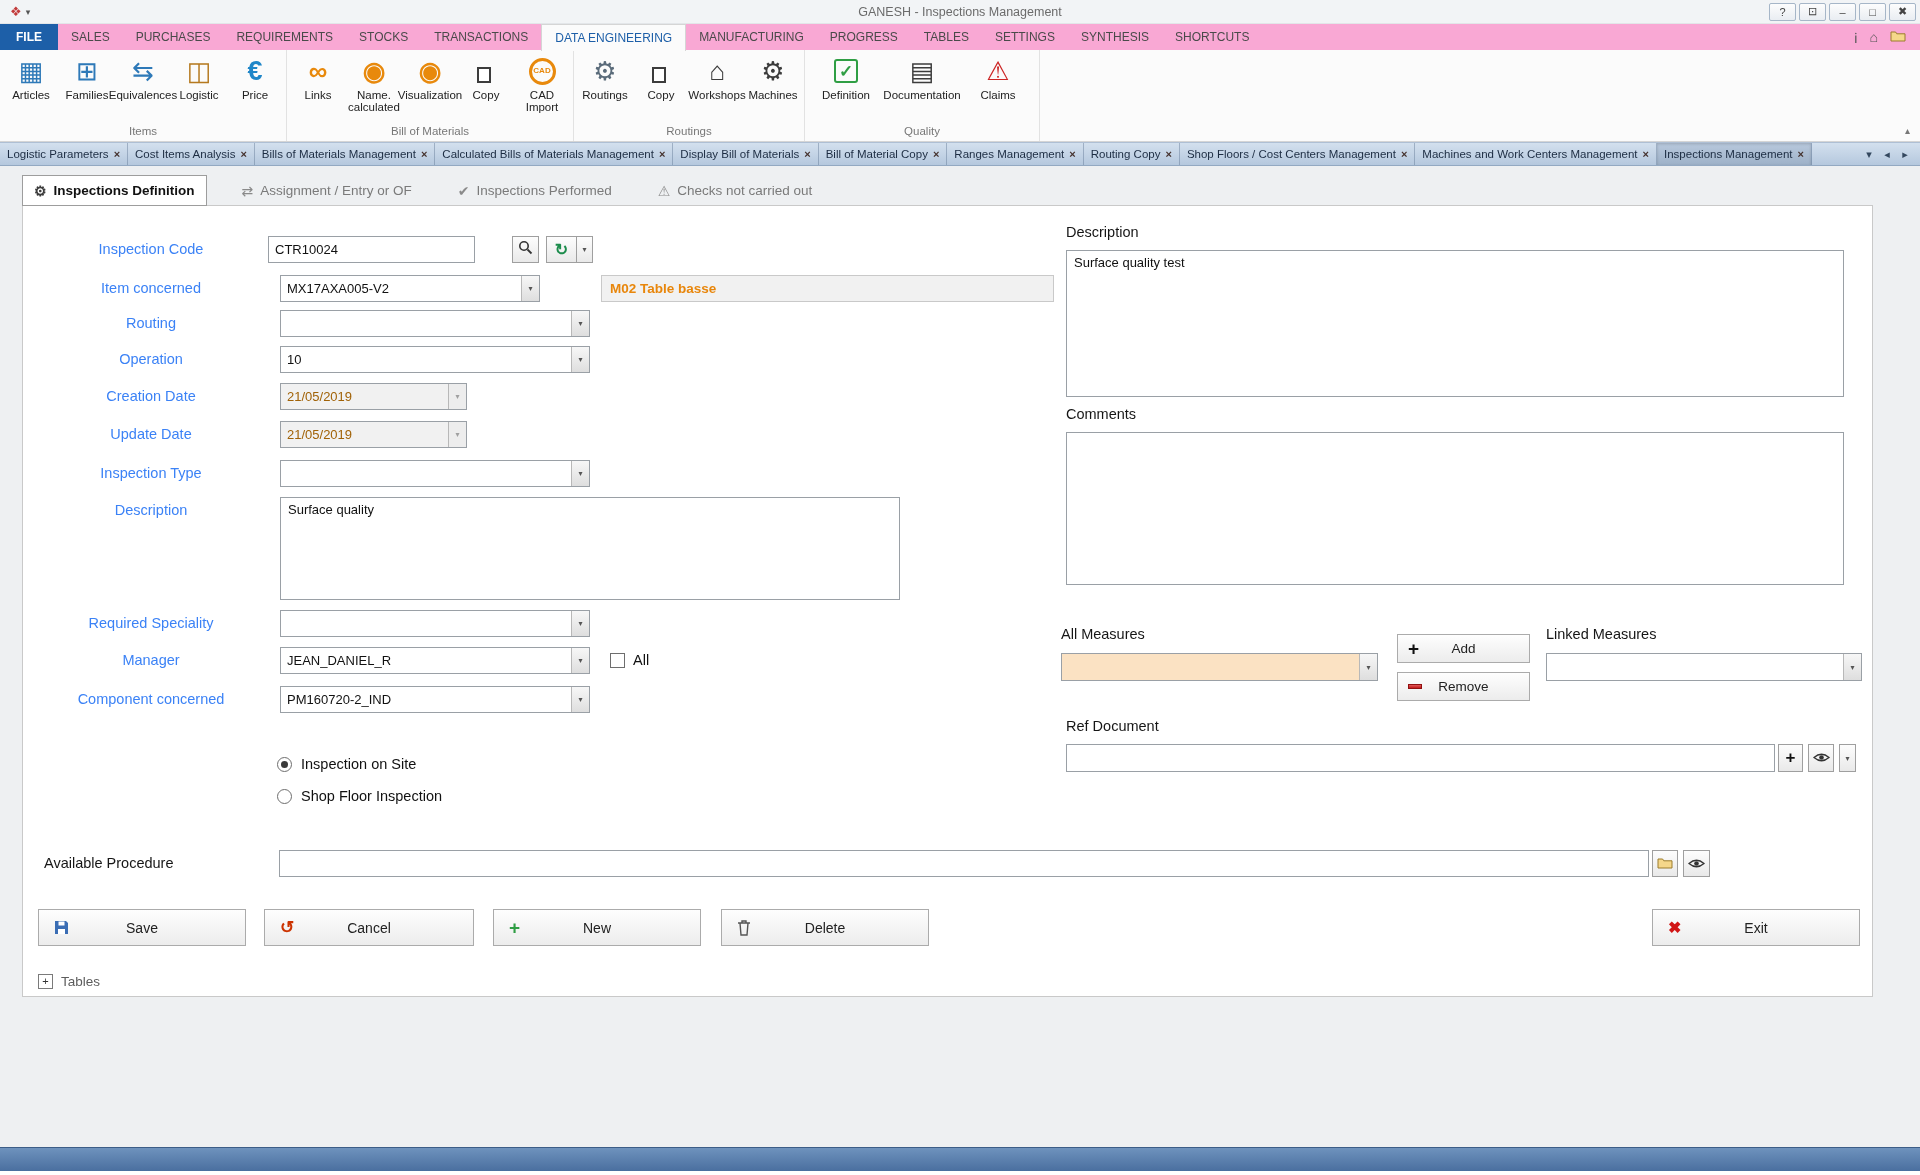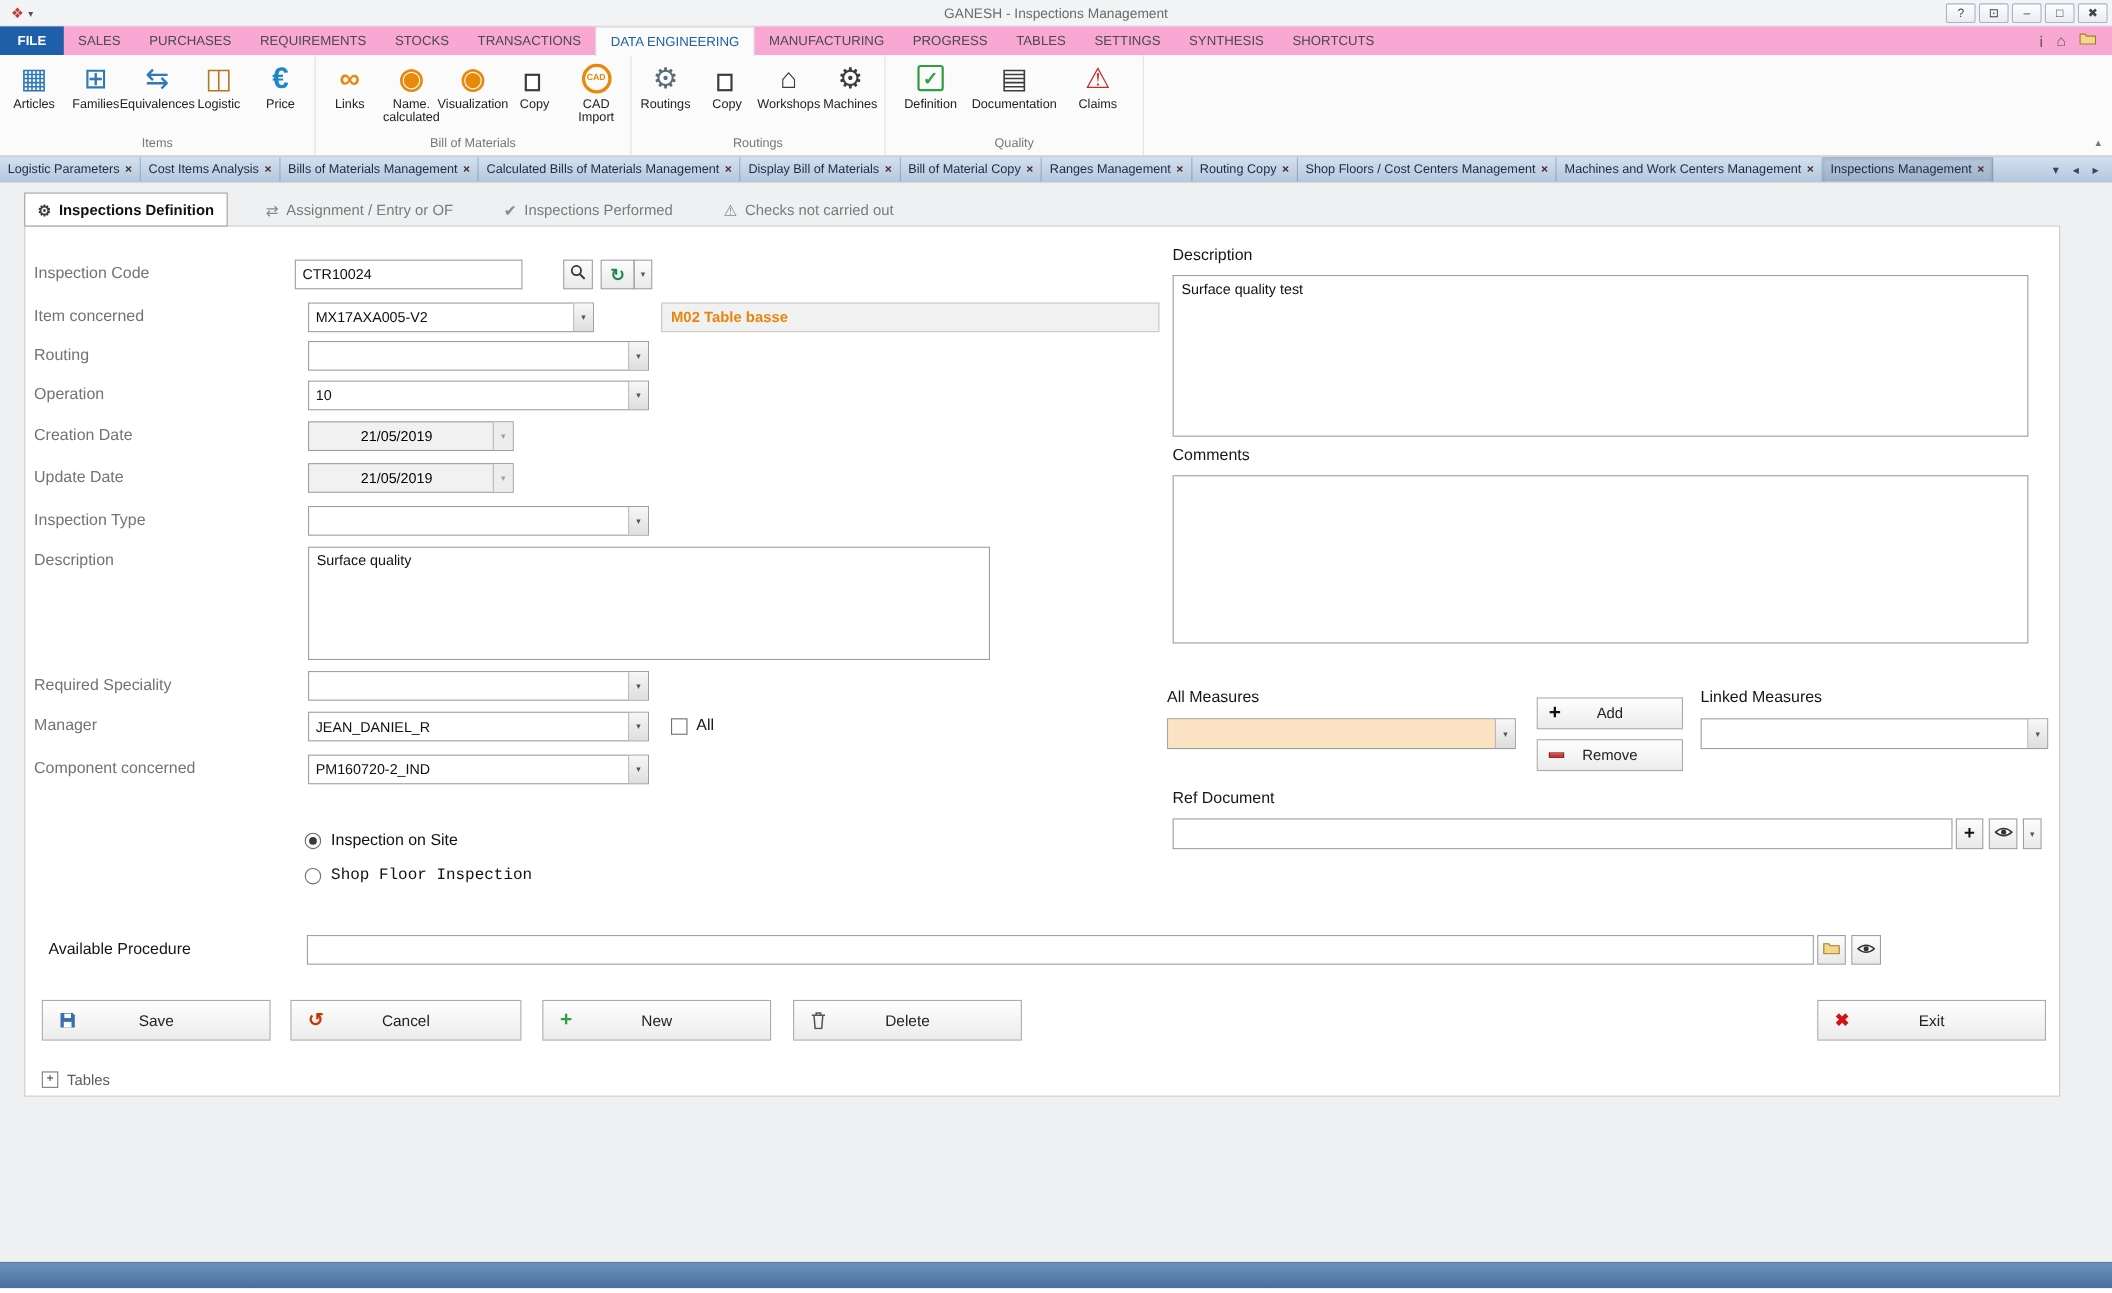--- a/index.html
+++ b/index.html
@@ -49,29 +49,29 @@
   
   .content { position:relative; height:981px; background:#eef0f2; }
   .subtabs { position:absolute; top:9px; left:22px; display:flex; gap:24px; align-items:center; z-index:2; }
   .subtab { display:flex; align-items:center; gap:7px; height:31px; padding:0 11px; font-size:13.5px; color:#7a7a7a; }
   .subtab .st-ic { font-size:14px; color:#8a8a8a; }
   .subtab.active { background:#fff; border:1px solid #9d9d9d; color:#111; font-weight:bold; }
   .subtab.active .st-ic { color:#3c3c3c; }
 
   .panel { position:absolute; left:22px; top:39px; width:1851px; height:792px; background:#fff; border:1px solid #c9c9c9; }
 
-  .lbl { position:absolute; width:240px; text-align:left; font-size:14.5px; color:#737373; line-height:27px; left:8px; white-space:nowrap; }
+  .lbl { position:absolute; width:240px; text-align:center; font-size:14.5px; color:#3b82f6; line-height:27px; left:8px; white-space:nowrap; }
   .rlbl { position:absolute; font-size:14.5px; color:#161616; white-space:nowrap; }
   .inp { position:absolute; border:1px solid #9aa0a6; background:#fff; font-family:"Liberation Sans",sans-serif; font-size:13px; color:#111; padding:0 6px; height:27px; }
   .ta  { position:absolute; border:1px solid #9aa0a6; background:#fff; font-family:"Liberation Sans",sans-serif; font-size:13px; color:#111; padding:4px 7px; resize:none; }
   .combo { position:absolute; height:27px; border:1px solid #9aa0a6; background:#fff; display:flex; align-items:stretch; }
   .combo-val { flex:1; font-size:13px; color:#111; padding:0 6px; line-height:25px; overflow:hidden; white-space:nowrap; }
   .combo-btn { width:18px; background:linear-gradient(#f7f7f7,#dedede); border-left:1px solid #b8b8b8; display:flex; align-items:center; justify-content:center; font-size:8px; color:#555; }
   .combo.disabled { background:#f1f1f1; }
-  .combo.disabled .combo-val { color:#000000;margin-left:41px; }
+  .combo.disabled .combo-val { color:#a16207; }
   .combo.disabled .combo-btn { background:#ededed; color:#a0a0a0; }
   .combo.orange { background:#fbe2c3; }
   .combo.orange .combo-val { background:#fbe2c3; }
 
   .mini-btn { position:absolute; height:27px; border:1px solid #9f9f9f; background:linear-gradient(#fdfdfd,#e9e9e9); display:flex; align-items:center; justify-content:center; }
   .item-desc { position:absolute; height:27px; border:1px solid #c9c9c9; background:#f1f1f1; font-size:13.5px; font-weight:bold; color:#e8860b; line-height:25px; padding:0 8px; }
 
   .check { position:absolute; width:15px; height:15px; border:1px solid #6e6e6e; background:#fff; }
   .radio { position:absolute; width:15px; height:15px; border:1px solid #6e6e6e; border-radius:50%; background:#fff; }
   .radio[data-checked="true"]::after { content:""; position:absolute; inset:3px; border-radius:50%; background:#3a3a3a; }
@@ -384,21 +384,21 @@
     <span class="opt-lbl" style="left:610px;top:446px;">All</span>
 
     <div class="combo" style="left:257px;top:480px;width:310px;">
       <span class="combo-val">PM160720-2_IND</span>
       <span class="combo-btn">▾</span>
     </div>
 
     <span class="radio" style="left:254px;top:551px;" data-checked="true"></span>
     <span class="opt-lbl" style="left:278px;top:550px;">Inspection on Site</span>
     <span class="radio" style="left:254px;top:583px;"></span>
-    <span class="opt-lbl" style="left:278px;top:582px;font-family:Liberation Mono, monospace;">Shop Floor Inspection</span>
+    <span class="opt-lbl" style="left:278px;top:582px;">Shop Floor Inspection</span>
 
     <div class="rlbl" style="left:21px;top:649px;">Available Procedure</div>
     <input class="inp" style="left: 256px; top: 644px; width: 1370px;" value="">
     <div class="mini-btn" style="left:1629px;top:644px;width:26px;">
       <span><svg width="16" height="12" viewBox="0 0 16 12">
             <path d="M1 11V2h4.6l1.2 1.8H15V11z" fill="#f5d78a" stroke="#9c7c2c"></path>
           </svg></span>
     </div>
     <div class="mini-btn" style="left:1660px;top:644px;width:27px;">
       <span><svg width="17" height="11" viewBox="0 0 17 11">

